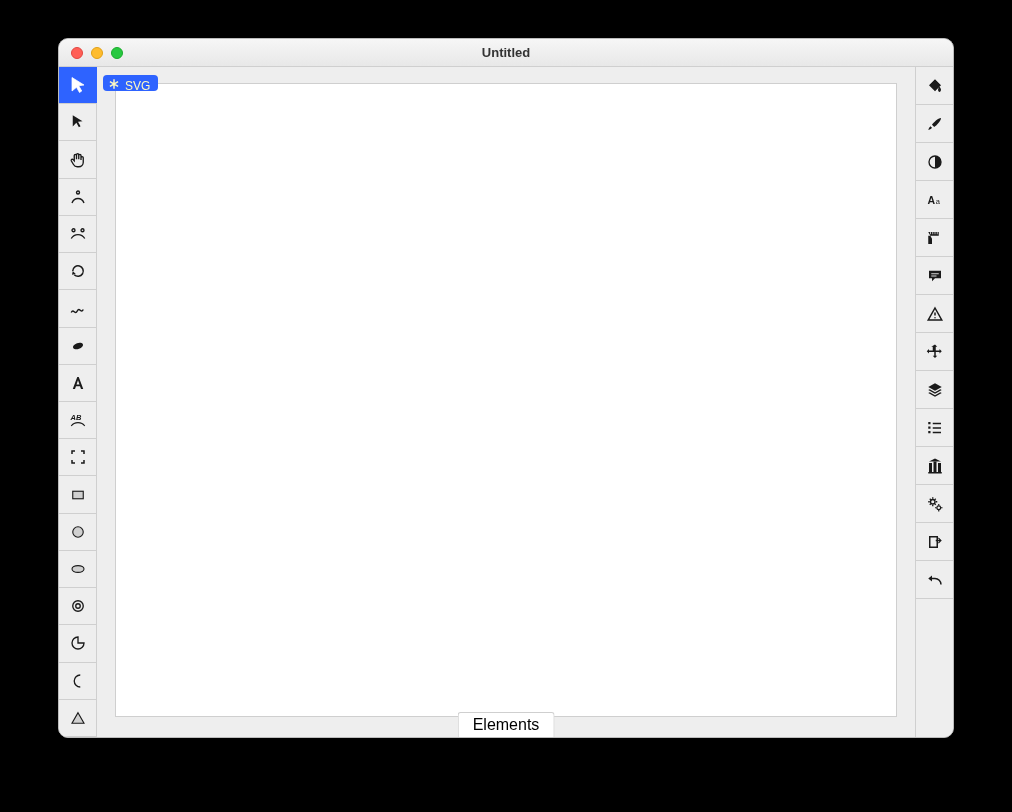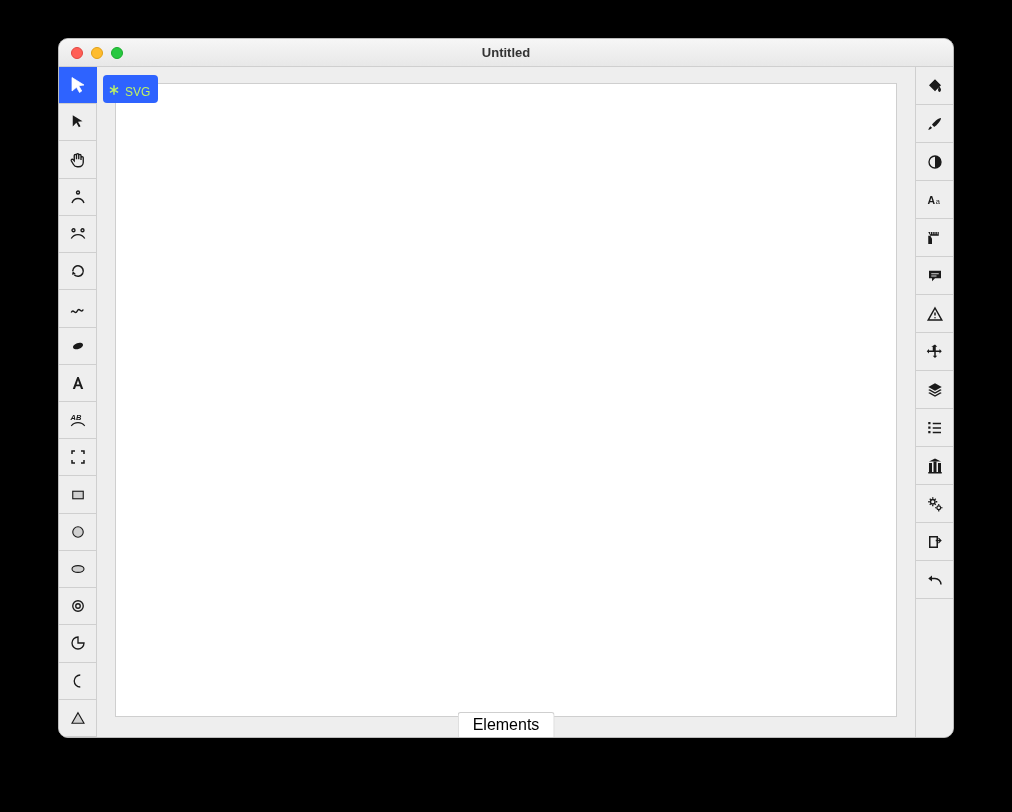--- a/index.html
+++ b/index.html
@@ -91,29 +91,29 @@
   .canvas-area{
     flex:1;
     position:relative;
     background:#eeeeee;
     overflow:hidden;
   }
   .badge{
     position:absolute;
     left:6px; top:8px;
     background:#2e63ff;
-    color:#bef264;
+    color:#fef9c3;
     font-size:12px;
     font-weight:500;
     padding:7px 8px 2px 4px;
     border-radius:4px;
     display:flex;
     align-items:center;
     gap:4px;
-    height:28px;
+    height:16px;
   }
   .badge svg{width:14px;height:14px;}
   .canvas{
     position:absolute;
     left:18px; top:16px;
     right:18px; bottom:20px;
     background:#fff;
     border:1px solid #cfcfcf;
   }
   .bottom-tab{

